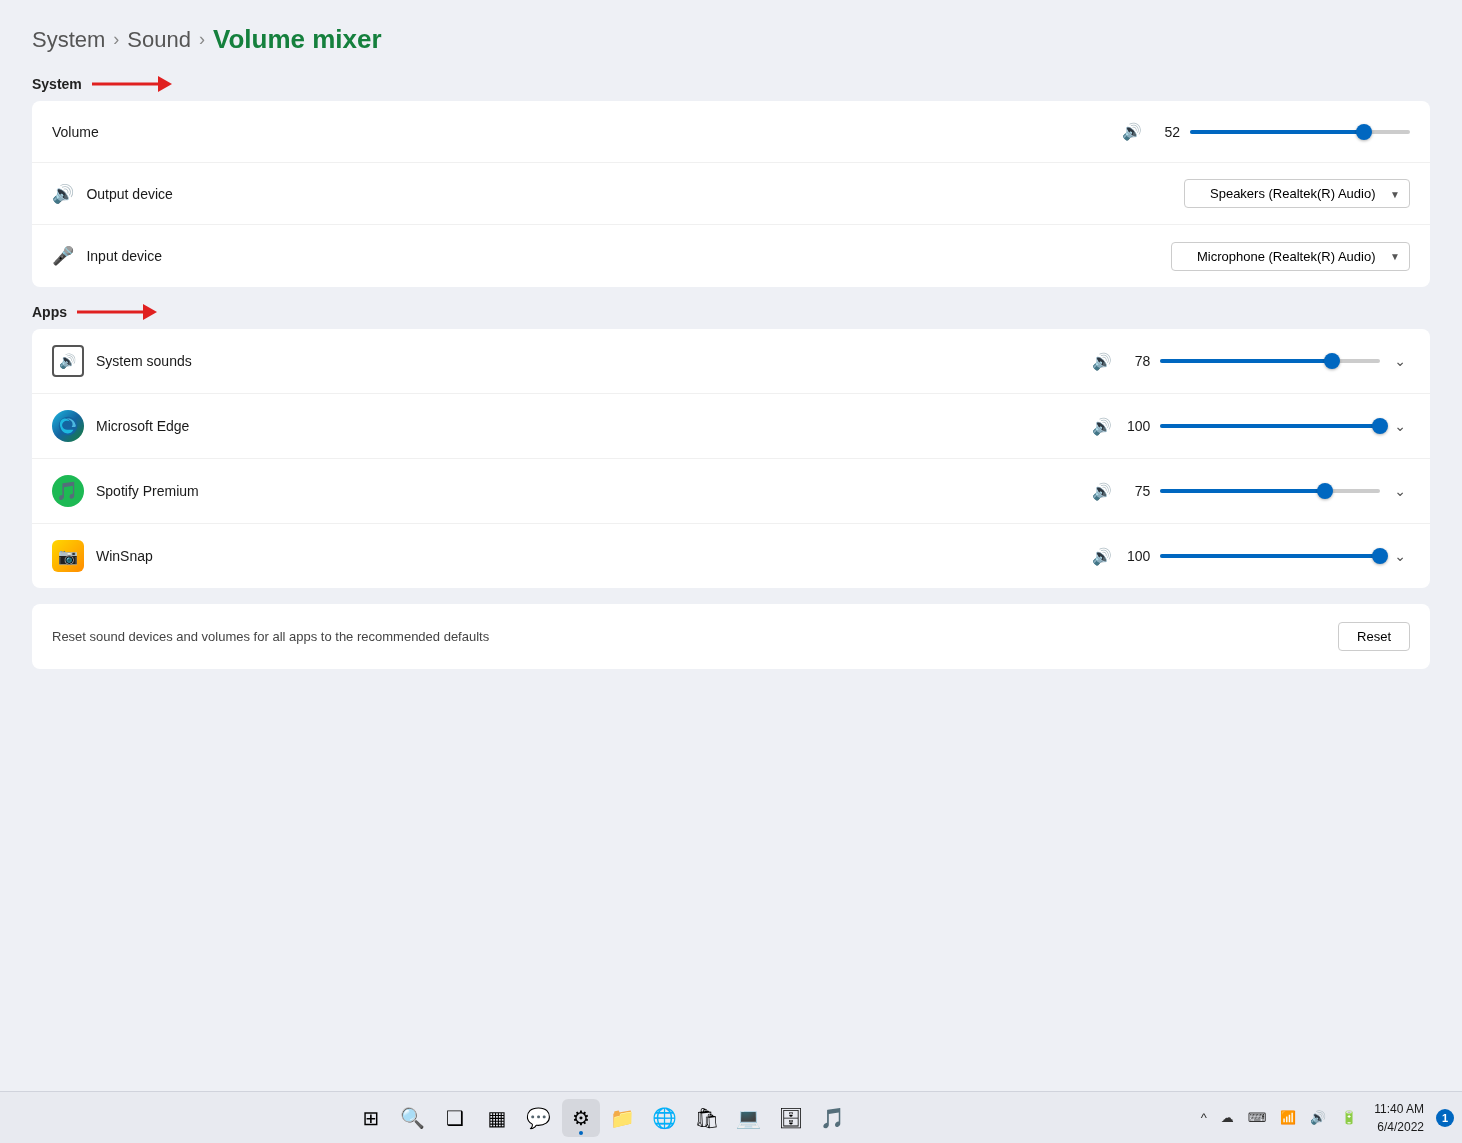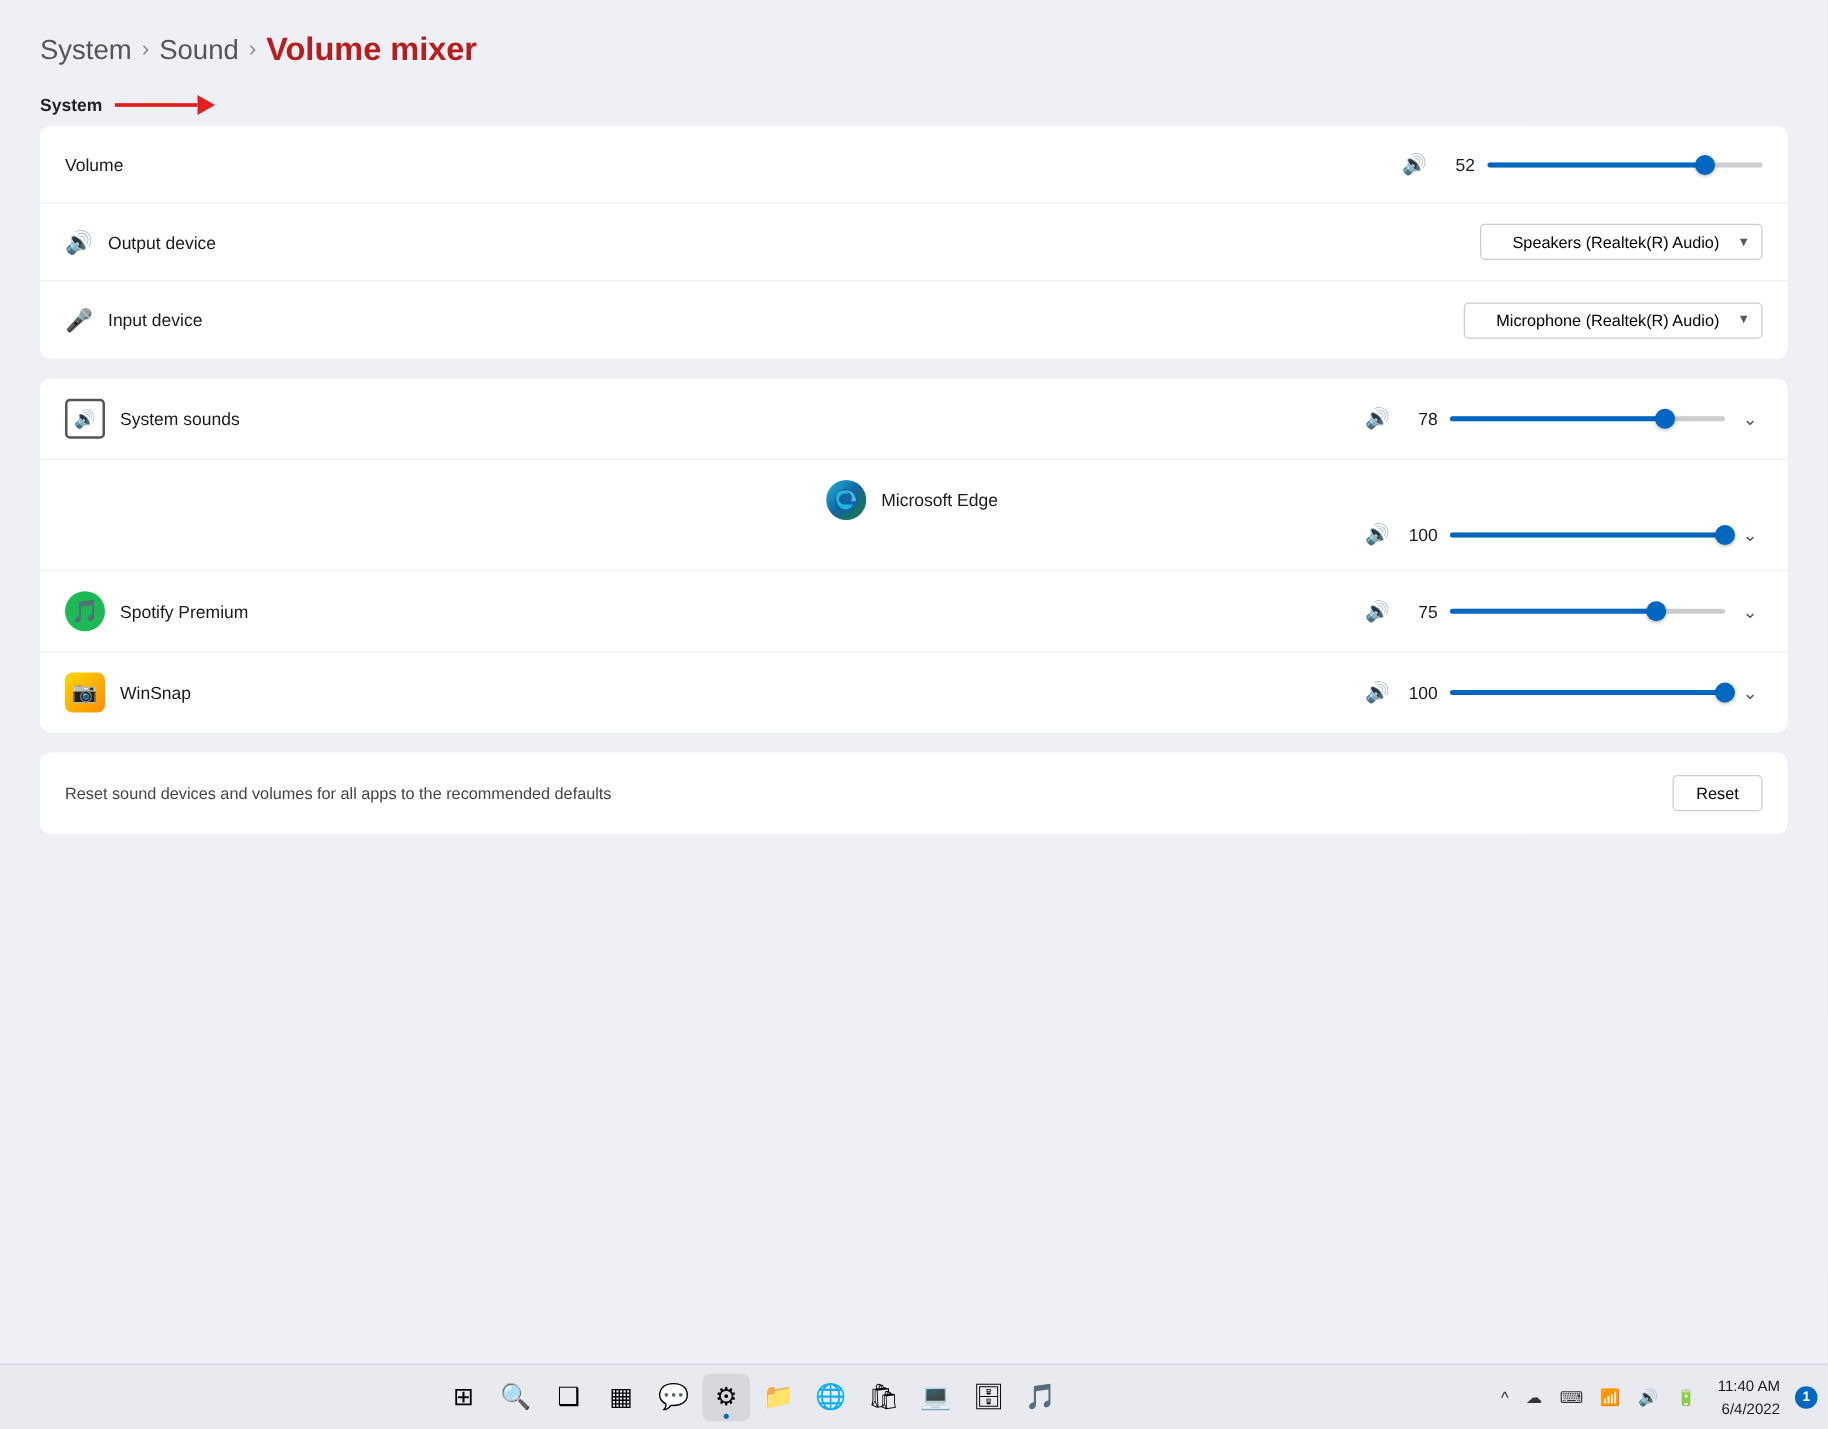--- a/index.html
+++ b/index.html
@@ -32,21 +32,21 @@
       color: #555;
       cursor: pointer;
     }
     .breadcrumb-separator {
       font-size: 18px;
       color: #888;
     }
     .breadcrumb-current {
       font-size: 26px;
       font-weight: 700;
-      color: #b91c1c;
+      color: #15803d;
     }
 
     
     .section-label {
       font-size: 14px;
       font-weight: 700;
       color: #222;
       margin-bottom: 8px;
       margin-top: 4px;
       display: flex;
@@ -426,40 +426,44 @@
               <option>USB Mic</option>
             </select>
             <span class="dropdown-chevron">▼</span>
           </div>
         </div>
       </div>
     </div>
   </div>
 
   <div class="apps-section settings-section">
+    <div class="section-label">
+      <span>Apps</span>
+      <span class="red-arrow"></span>
+    </div>
     <div class="card" id="apps-card">
 
     <div class="card-row" style="border-bottom: 1px solid rgb(240, 240, 240);">
           <div class="row-label">
             <div class="sys-sound-icon" style="width: 32px; height: 32px; border: 2px solid rgb(85, 85, 85); border-radius: 4px; display: flex; align-items: center; justify-content: center; font-size: 14px;">🔊</div>
             <span>System sounds</span>
           </div>
           <div class="row-right">
             <span class="volume-icon">🔊</span>
             <span class="volume-number">78</span>
             <div class="slider-container" style="width: 220px;">
               <div class="slider-track">
                 <div class="slider-fill" style="width: 78%;"></div>
                 <div class="slider-thumb" style="left: 78%;"></div>
               </div>
             </div>
             <button class="chevron-btn">⌄</button>
           </div>
         </div>
-        <div class="card-row" style="border-bottom: 1px solid rgb(240, 240, 240); flex-direction: column;">
+        <div class="card-row" style="border-bottom: 1px solid rgb(240, 240, 240);">
           <div class="row-label">
             <div class="edge-icon">
               <svg width="22" height="22" viewBox="0 0 24 24">
                 <path d="M12 2C6.48 2 2 6.48 2 12s4.48 10 10 10 10-4.48 10-10S17.52 2 12 2z" fill="#1464a0"></path>
                 <path d="M4 14c1 4 5 7 9 6 2-.4 4-2 5-4H11c-2 0-4-1-5-3-1-2 0-4 1-5 2-2 5-2 7-1-1-2-4-4-7-3C4 5 2 9 4 14z" fill="#1db8e0"></path>
                 <path d="M20 10c-1-4-5-7-9-6-1 .2-2 .7-3 1.4C9 4.9 11 4.5 13 5c2 .6 4 2.5 4 5 0 1-.4 2-1 3h4c.6-1 .8-2 0-3z" fill="#4db8e0"></path>
               </svg>
             </div>
             <span>Microsoft Edge</span>
           </div>

